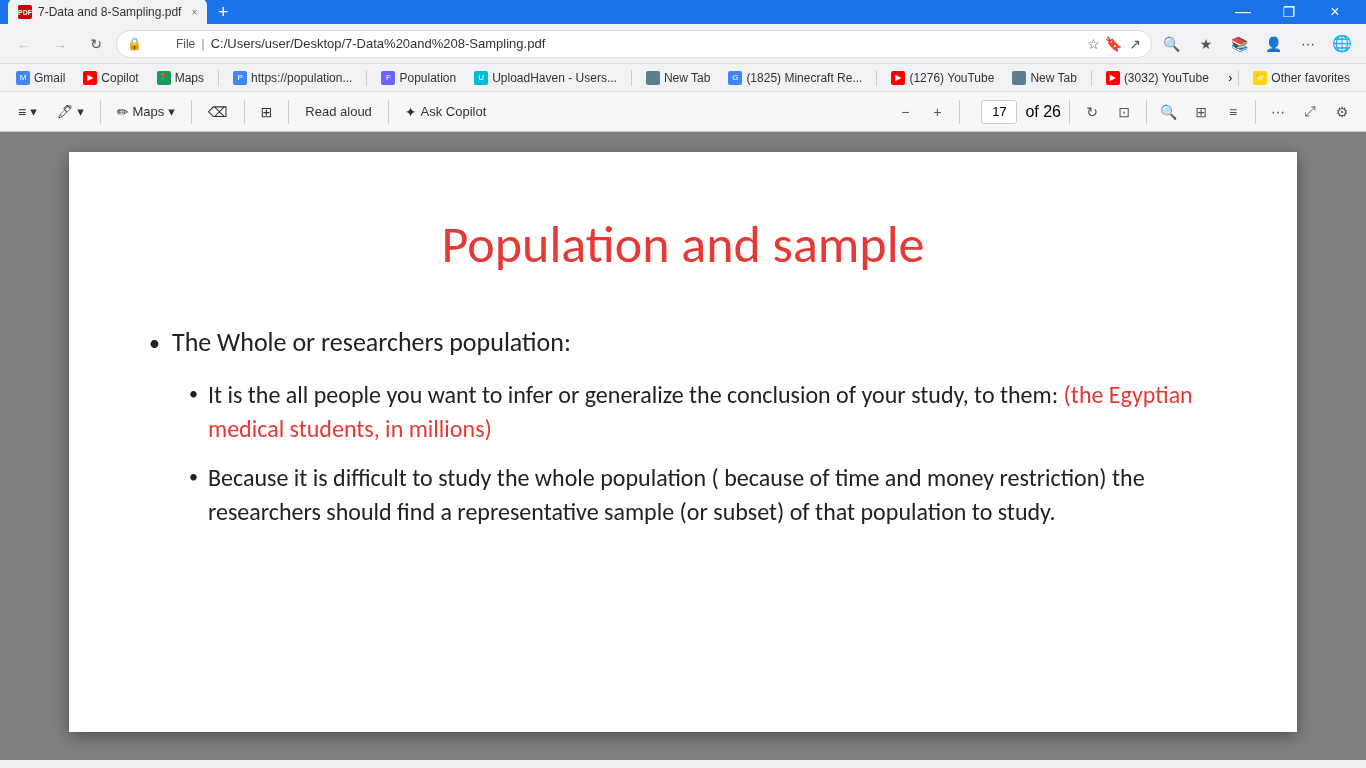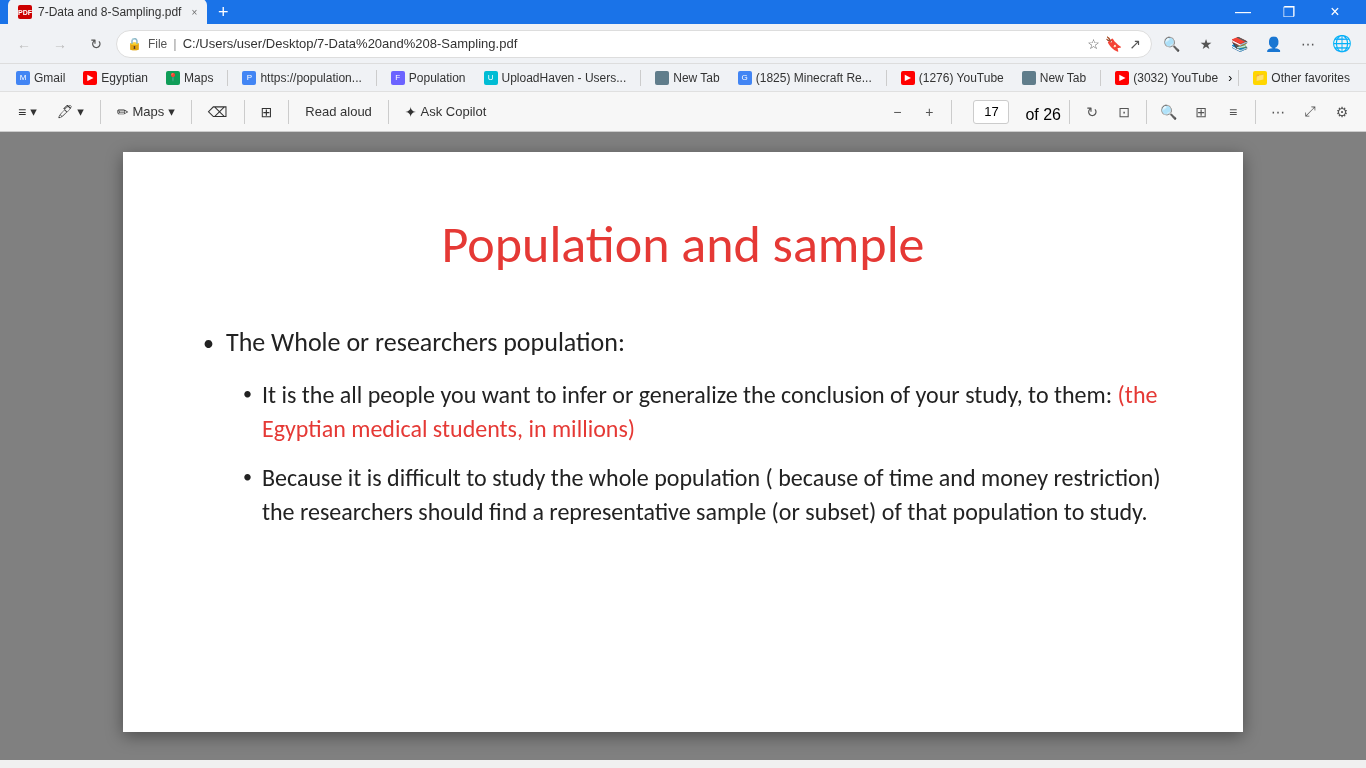--- a/index.html
+++ b/index.html
@@ -104,21 +104,21 @@
     .pdf-tool-btn { 
       height: 28px; 
       padding: 0 8px;
       border: none; background: transparent; 
       cursor: pointer; 
       display: flex; align-items: center; gap: 4px;
       font-size: 13px; color: #333;
       border-radius: 4px;
     }
     .pdf-separator { width: 1px; height: 24px; background: #ccc; margin: 0 4px; }
-    .pdf-page-nav { display: flex; align-items: flex-end; gap: 16px; padding-left: 13px; }
+    .pdf-page-nav { display: flex; align-items: center; gap: 8px; padding-left: 13px; }
     .pdf-page-input {
       width: 36px; height: 24px;
       border: 1px solid #ccc; border-radius: 3px;
       text-align: center; font-size: 13px;
       background: white;
     }
     .pdf-right-tools { margin-left: auto; display: flex; align-items: center; gap: 4px; }
     .pdf-right-btn { 
       width: 28px; height: 28px; 
       display: flex; align-items: center; justify-content: center;
@@ -132,21 +132,21 @@
       background: #808080;
       display: flex;
       justify-content: center;
       align-items: flex-start;
       padding: 20px;
       overflow: auto;
       height: calc(768px - 32px - 40px - 28px - 40px);
     }
     .pdf-page {
       background: white;
-      width: 1120px;
+      width: 1228px;
       min-height: 580px;
       box-shadow: 0 4px 16px rgba(0,0,0,0.4);
       padding: 60px 80px;
     }
     .slide-title {
       text-align: center;
       font-size: 52px;
       color: #e53935;
       font-weight: 400;
       margin-bottom: 50px;
@@ -200,21 +200,21 @@
     <span>←</span>
   </button>
   <button class="nav-btn disabled">
     <span>→</span>
   </button>
   <button class="nav-btn">
     <span>↻</span>
   </button>
   <div class="address-bar">
     <span style="color:#555;font-size:12px;">🔒</span>
-    <span style="color:#555;font-size:12px;">File</span>
+    <span style="color:#555;font-size:12px;margin-left:28px;">File</span>
     <span style="color:#999;">|</span>
     <span style="flex:1;overflow:hidden;text-overflow:ellipsis;white-space:nowrap;">C:/Users/user/Desktop/7-Data%20and%208-Sampling.pdf</span>
     <span style="color:#555;font-size:14px;">☆</span>
     <span style="color:#555;font-size:14px;">🔖</span>
     <span style="color:#555;font-size:14px;">↗</span>
   </div>
   <div class="nav-icons">
     <button class="nav-btn">
       <span>🔍</span>
     </button>
@@ -236,21 +236,21 @@
   </div>
 </div>
 
 <div class="bookmarks-bar">
   <div class="bookmark-item">
     <div class="bookmark-favicon bm-g" style="font-size:8px;color:white;display:flex;align-items:center;justify-content:center;">M</div>
     <span>Gmail</span>
   </div>
   <div class="bookmark-item">
     <div class="bookmark-favicon bm-yt" style="font-size:8px;color:white;display:flex;align-items:center;justify-content:center;">▶</div>
-    <span>Egyptian</span>
+    <span>Copilot</span>
   </div>
   <div class="bookmark-item">
     <div class="bookmark-favicon bm-maps" style="font-size:8px;color:white;display:flex;align-items:center;justify-content:center;">📍</div>
     <span>Maps</span>
   </div>
   <div class="bm-separator"></div>
   <div class="bookmark-item">
     <div class="bookmark-favicon bm-prog" style="font-size:8px;color:white;display:flex;align-items:center;justify-content:center;">P</div>
     <span>https://population...</span>
   </div>

